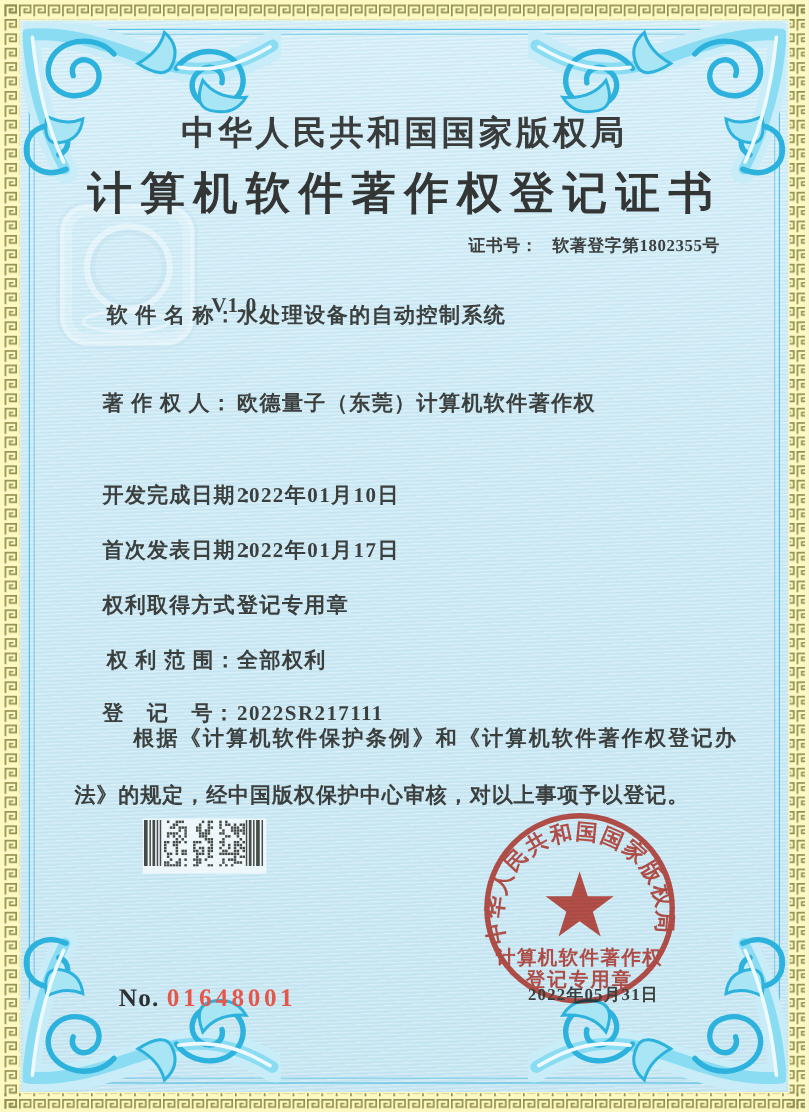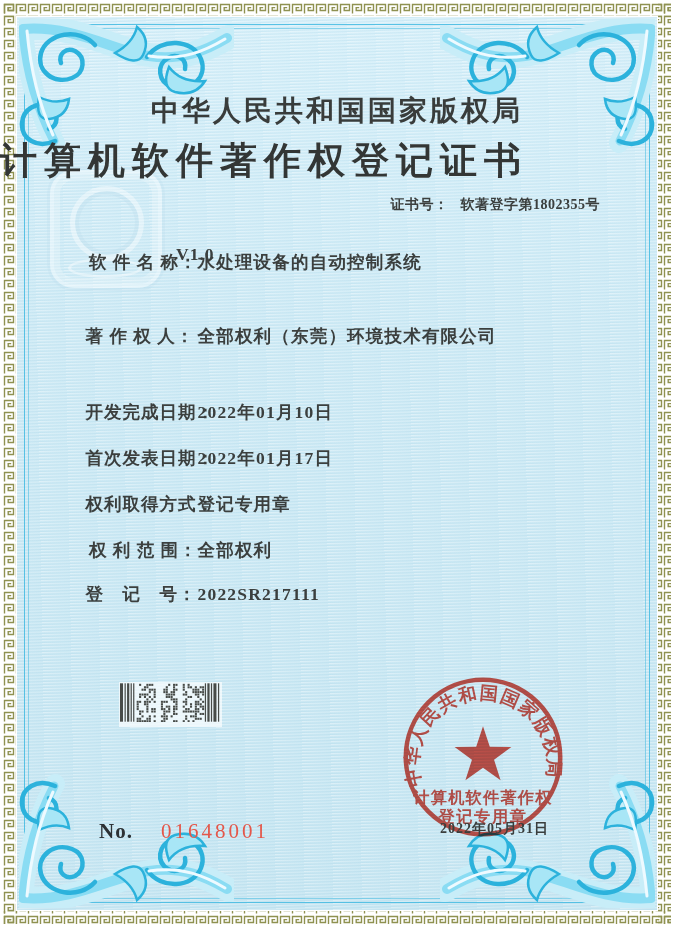--- a/index.html
+++ b/index.html
@@ -1,17 +1,17 @@
 <!DOCTYPE html>
 <html><head>
 <meta charset="utf-8">
 <style>
   html,body{margin:0;padding:0;background:#e8e8e4;}
   .page{
-    position:relative; width:674px; height:927px; background:#ffffff;
+    position:relative; width:674px; height:927px; background:#fef9c3;
     font-family:"Liberation Serif","DejaVu Serif",serif; overflow:hidden;
     margin:0 auto;
   }
   
   .key-border{position:absolute; left:3px; top:3px; z-index:1;}
   
   .cert-bg{
     position:absolute; left:17px; top:17px; right:17px; bottom:17px; z-index:2;
     background:linear-gradient(180deg,#daf1fa 0%,#d2ecf6 35%,#cbe8f3 100%);
   }
@@ -46,21 +46,21 @@
     content:""; position:absolute; left:14px; bottom:6px; width:68px; height:14px;
     border-radius:50%; border:3px solid rgba(255,255,255,.8);
   }
   
   .txt{position:absolute; z-index:5; color:#3b3f3e;}
   .authority{
     left:0; right:0; top:92px; text-align:center;
     font-size:28px; font-weight:700; letter-spacing:3px; color:#393c3b;
   }
   .cert-title{
-    left:0; right:0; top:136px; text-align:left;
+    left:0; right:0; top:136px; text-align:center;
     font-size:37px; font-weight:700; letter-spacing:7px; color:#333635;
   }
   .cert-no{right:74px; top:196px; font-size:14px; font-weight:700; letter-spacing:.5px;}
   .cert-no .val{margin-left:12px;}
   .row{left:64px; font-size:17.5px; font-weight:600; letter-spacing:1px; white-space:pre;}
   .row .lab{display:inline-block; width:112px;}
   .row .val{letter-spacing:1.2px;}
   .r-name   {top:229px;text-align:right;}
   .r-version{top:244px; left:176px;}
   .r-owner  {top:303px;}
@@ -76,21 +76,21 @@
   
   .barcode{
     position:absolute; left:119px; top:682px; z-index:5;
     background:rgba(248,252,254,.75); padding:1px;
   }
   
   .seal{position:absolute; left:400px; top:674px; z-index:5; opacity:.92; mix-blend-mode:multiply;}
   .date-line{left:412px; top:820px; font-size:14px; font-weight:700; letter-spacing:1px; z-index:6; color:#3a3e3d;margin-left:28px;}
   .no-line{left:99px; top:819px; font-size:21px; z-index:6;}
   .no-line .no-label{color:#2d3134; font-weight:600; letter-spacing:1px;margin-top:44px;}
-  .no-line .no-value{color:#e4574a; letter-spacing:3px; margin-left:28px; font-weight:400;}
+  .no-line .no-value{color:#e4574a; letter-spacing:3px; margin-left:6px; font-weight:700;}
 </style>
 </head>
 <body>
 
 <div class="page">
 
   <svg class="key-border" width="668" height="921">
     <defs>
       <pattern id="gk" width="12" height="12" patternUnits="userSpaceOnUse">
         <path d="M1.5,10.5 V1.5 H10.5 V7.5 H5.2 V4.6 H8.2" fill="none" stroke="#8f9150" stroke-width="1.4"></path>
@@ -186,21 +186,21 @@
   <div class="txt cert-no">
     <span class="lab">证书号：</span><span class="val">软著登字第1802355号</span>
   </div>
 
   <div class="txt row r-name">
     <span class="lab">软 件 名 称：</span><span class="val">水处理设备的自动控制系统</span>
   </div>
   <div class="txt row r-version">V1.0</div>
 
   <div class="txt row r-owner">
-    <span class="lab">著 作 权 人：</span><span class="val">全部权利（东莞）环境技术有限公司</span>
+    <span class="lab">著 作 权 人：</span><span class="val">欧德量子（东莞）计算机软件著作权</span>
   </div>
 
   <div class="txt row r-dev">
     <span class="lab">开发完成日期：</span><span class="val">2022年01月10日</span>
   </div>
 
   <div class="txt row r-pub">
     <span class="lab">首次发表日期：</span><span class="val">2022年01月17日</span>
   </div>
 
@@ -209,20 +209,21 @@
   </div>
 
   <div class="txt row r-scope">
     <span class="lab">权 利 范 围：</span><span class="val">全部权利</span>
   </div>
 
   <div class="txt row r-reg">
     <span class="lab">登　记　号：</span><span class="val">2022SR217111</span>
   </div>
 
+  <div class="txt statement">根据《计算机软件保护条例》和《计算机软件著作权登记办法》的规定，经中国版权保护中心审核，对以上事项予以登记。</div>
 
   <div class="barcode">
     <svg id="barcode-svg" viewBox="0 0 100 38" width="101" height="39">
         <rect x="0" y="0" width="3" height="38" fill="#474b48"></rect>
         <rect x="4.5" y="0" width="1.2" height="38" fill="#474b48"></rect>
         <rect x="7" y="0" width="2.2" height="38" fill="#474b48"></rect>
         <rect x="10.5" y="0" width="1.2" height="38" fill="#474b48"></rect>
         <rect x="13" y="0" width="1.2" height="38" fill="#474b48"></rect>
         <rect x="84" y="0" width="1.2" height="38" fill="#474b48"></rect>
         <rect x="86.5" y="0" width="2.2" height="38" fill="#474b48"></rect>

